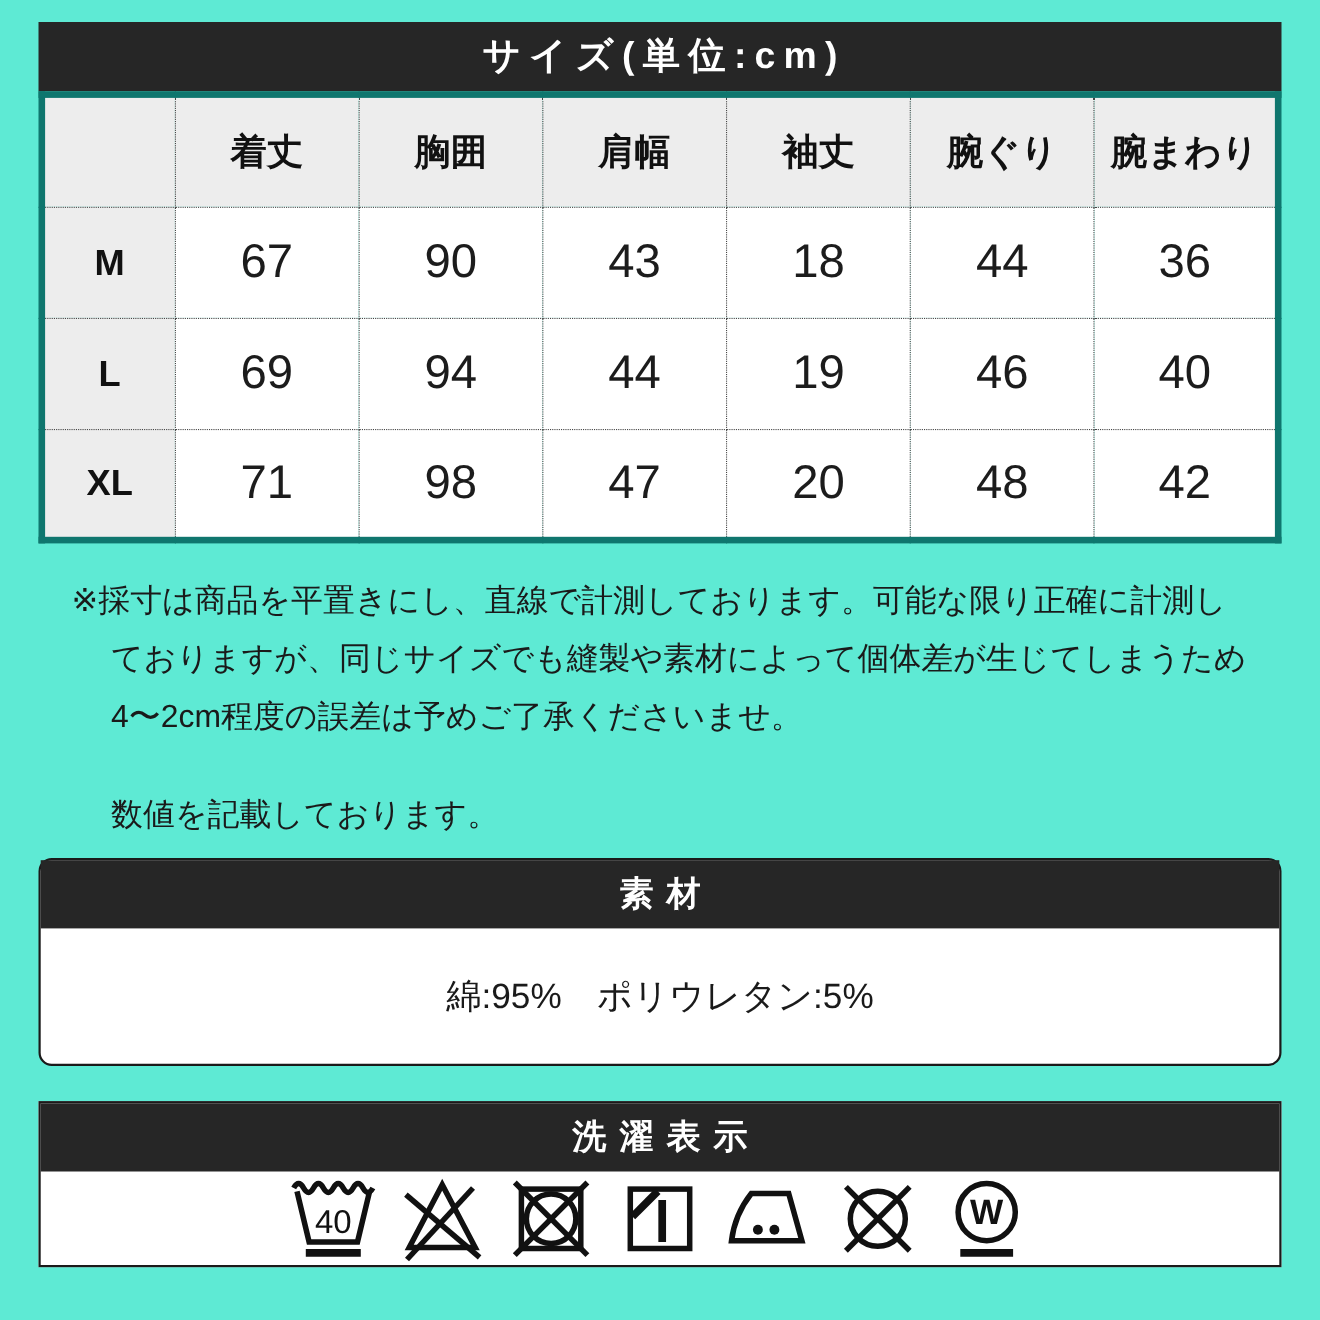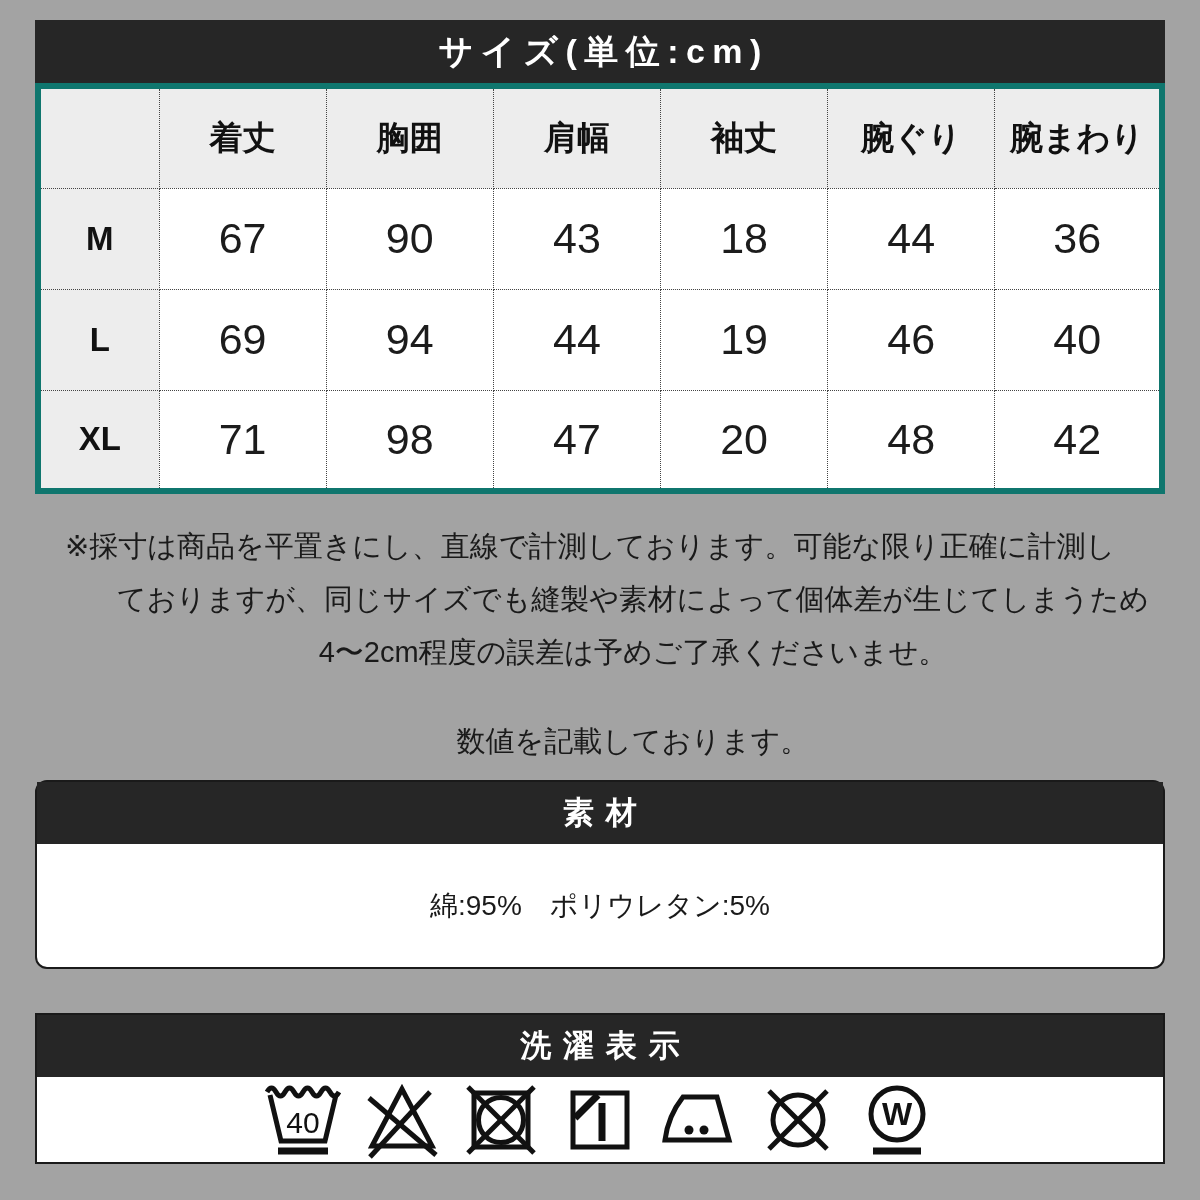--- a/index.html
+++ b/index.html
@@ -1,20 +1,20 @@
 <!DOCTYPE html>
 <html lang="ja"><head>
 <meta charset="utf-8">
 <style>
   * { margin:0; padding:0; box-sizing:border-box; }
   html,body { background:#ffffff; }
   .page {
     position:relative;
     width:1200px; height:1200px;
-    background:#a3a3a3;
+    background:#5eead4;
     padding:20px 35px 0 35px;
     font-family:"Liberation Sans","DejaVu Sans",sans-serif;
     color:#111111;
     overflow:hidden;
   }
 
   
   .bar {
     background:#262626; color:#ffffff;
     text-align:center; font-weight:bold;
@@ -46,30 +46,30 @@
     background:#ededed; font-size:33px; font-weight:bold; color:#111;
   }
   table.size-table tbody td {
     background:#ffffff; font-size:43px; font-weight:400; color:#1c1c1c;
   }
 
   
   .notes { margin:26px 0 0 30px; }
   .note { font-size:29px; line-height:53px; color:#1a1a1a; }
   .note + .note { margin-top:36px; }
-  .note-line.cont { padding-left:36px;text-align:center; }
+  .note-line.cont { padding-left:36px; }
 
   
   .boxed-section { border:2px solid #1a1a1a; background:#ffffff; }
   .material-section { margin-top:12px;border-radius:12px; }
   .material-body {
     height:123px; display:flex; align-items:center; justify-content:center;
-    font-size:28px; color:#1a1a1a;
-  }
-  .laundry-section { margin-top:44px; }
+    font-size:32px; color:#1a1a1a;
+  }
+  .laundry-section { margin-top:32px; }
   .icons-row {
     height:85px; display:flex; align-items:center; justify-content:center;
     gap:19px;
   }
 
   
   .care-icon { width:80px; height:80px; display:block; }
   .care-icon path, .care-icon rect, .care-icon circle, .care-icon line, .care-icon polyline {
     stroke:#111111; fill:none; stroke-width:5; stroke-miterlimit:10;
   }

